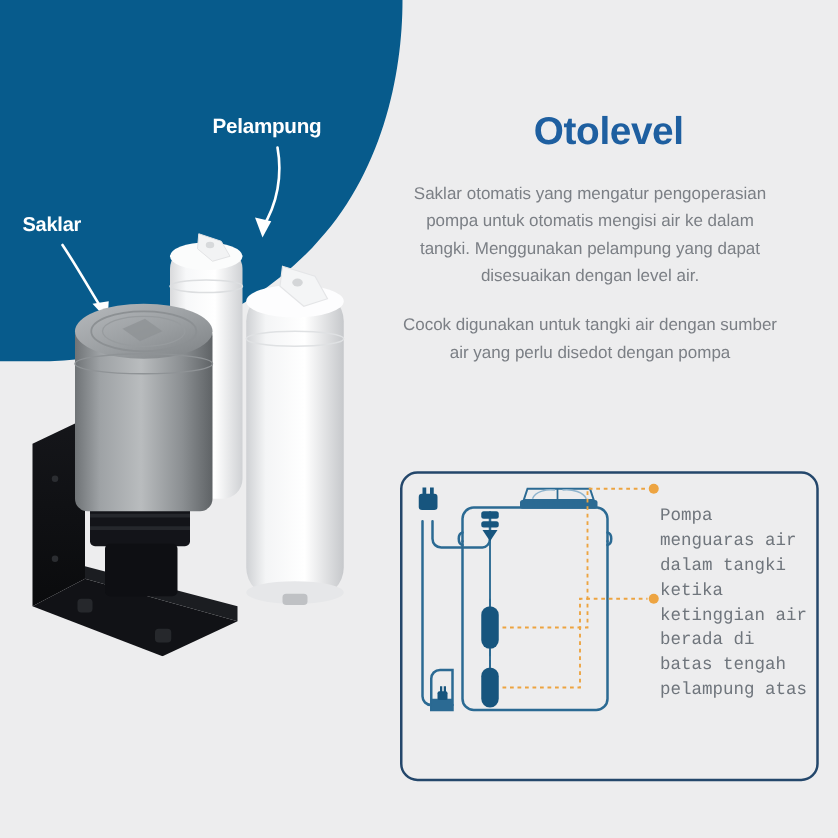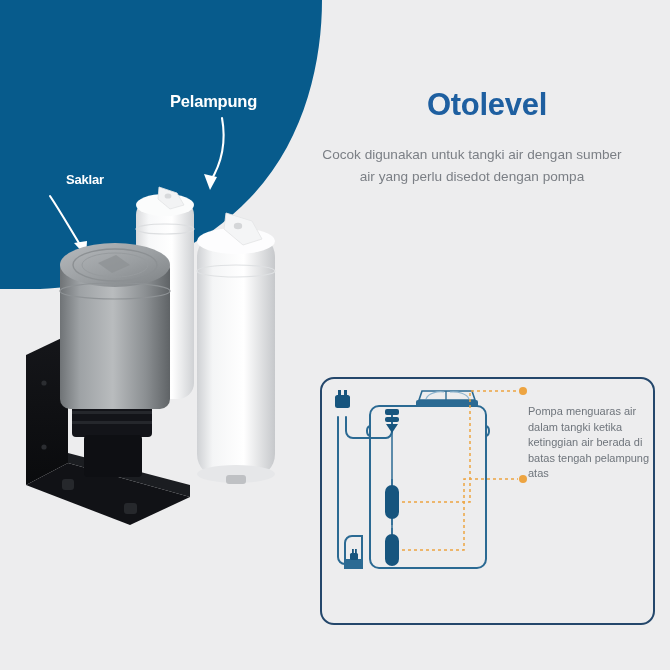--- a/index.html
+++ b/index.html
@@ -28,21 +28,21 @@
 
   
   .callout {
     position:absolute;
     color:#ffffff;
     font-weight:bold;
     letter-spacing:-0.2px;
     white-space:nowrap;
   }
   .callout-pelampung { left:170px; top:92px;  font-size:16.5px; }
-  .callout-saklar    { left:18px;  top:172px; font-size:13px;margin-left:48px; }
+  .callout-saklar    { left:18px;  top:172px; font-size:16px; }
 
   .arrow-layer {
     position:absolute; left:0; top:0;
     width:670px; height:670px;
     pointer-events:none;
   }
 
   
   .product {
     position:absolute;
@@ -82,23 +82,24 @@
     border:2px solid #24476b;
     border-radius:14px;
     background:#ededee;
     overflow:hidden;
   }
   .diagram-svg { display:block; }
 
   .annot {
     position:absolute;
     color:#6f757c;
-    font-size:11px;
+    font-size:14px;
     line-height:1.42;
     width:122px;
+    font-family:Liberation Mono, monospace;
   }
   .annot-1 { left:528px; top:404px; }
   .annot-2 { left:528px; top:548px; }
 </style>
 </head>
 <body>
 
 <div id="page">
 
   <div class="blue-blob">
@@ -200,20 +201,21 @@
         <ellipse cx="103" cy="80" rx="42" ry="16" fill="none" stroke="#8c9093" stroke-width="1.4"></ellipse>
         <ellipse cx="103" cy="80" rx="33" ry="12" fill="none" stroke="#979b9e" stroke-width="1"></ellipse>
         <path d="M86,78 L104,70 L118,80 L100,88 Z" fill="#8d9194" opacity="0.75"></path>
         <ellipse cx="103" cy="106" rx="55" ry="8" fill="none" stroke="#8f9396" stroke-width="1.1"></ellipse>
       </g>
     </svg>
   </div>
 
   <div class="right-col">
     <div class="title">Otolevel</div>
+    <div class="para">Saklar otomatis yang mengatur pengoperasian pompa untuk otomatis mengisi air ke dalam tangki. Menggunakan pelampung yang dapat disesuaikan dengan level air.</div>
     <div class="para">Cocok digunakan untuk tangki air dengan sumber air yang perlu disedot dengan pompa</div>
   </div>
 
   <div class="diagram-card">
     <svg class="diagram-svg" width="331" height="244" viewBox="0 0 331 244" xmlns="http://www.w3.org/2000/svg">
       <g fill="none" stroke="#2b6a93" stroke-width="2" stroke-linejoin="round" stroke-linecap="round">
 
         <g>
           <path d="M48,54 L48,36 C48,31 52,27 57,27 L155,27 C160,27 164,31 164,36 L164,54"></path>
           <path d="M48,54 L48,180 C48,185 52,189 57,189 L155,189 C160,189 164,185 164,180 L164,54"></path>

